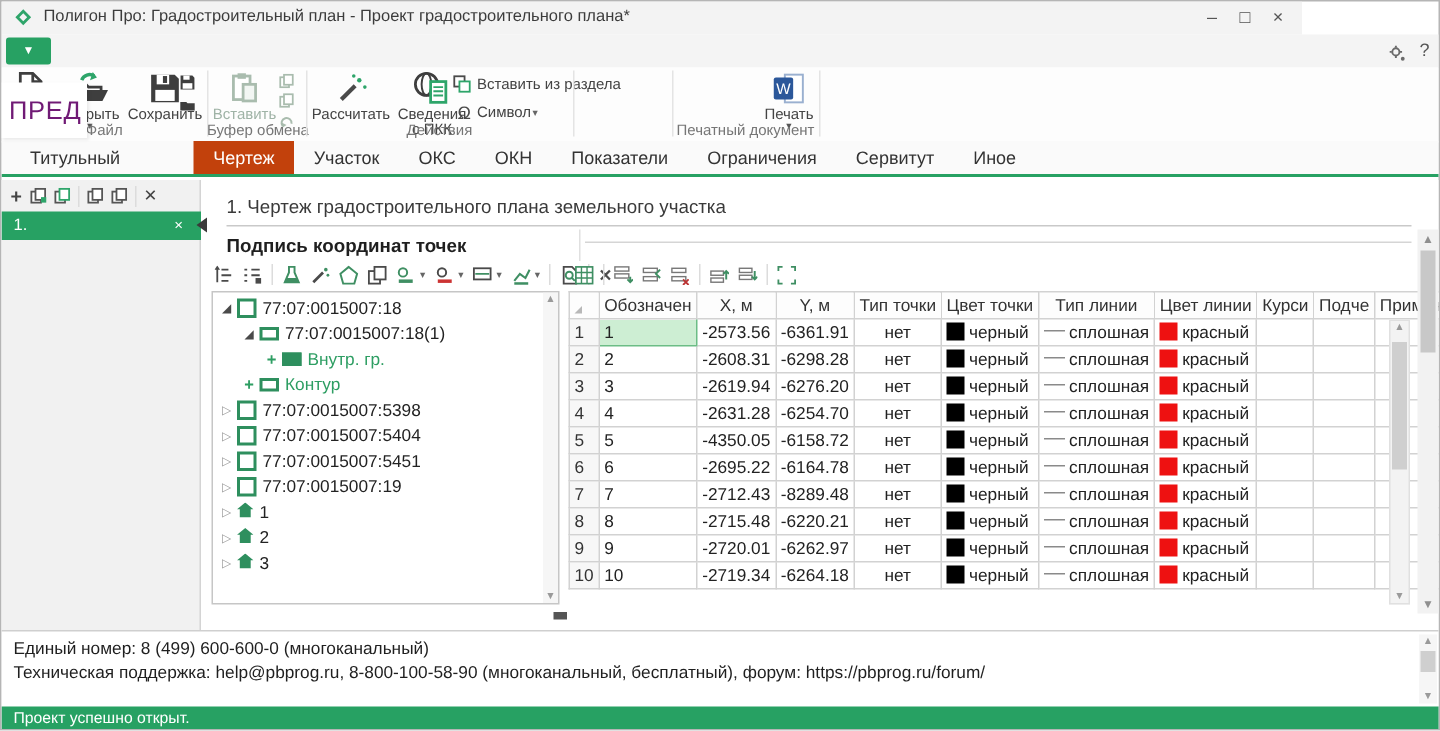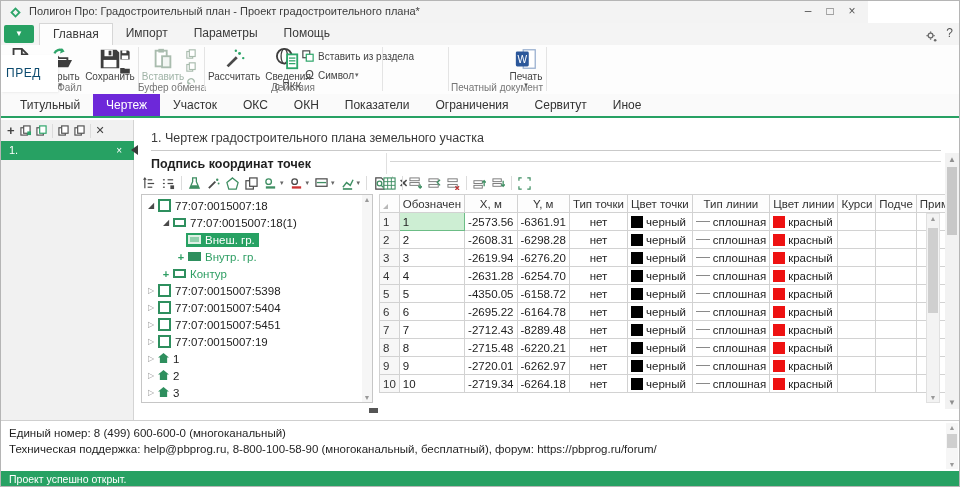--- a/index.html
+++ b/index.html
@@ -26,26 +26,26 @@
   .rsep{position:absolute;top:2px;height:44px;width:1px;background:#e4e4e4;}
   .rgname{position:absolute;bottom:1px;left:0;right:0;text-align:center;font-size:10px;color:#767676;white-space:nowrap;}
   .rbtn{position:absolute;text-align:center;font-size:10px;color:#444;}
   .rbtn .ric{height:24px;display:flex;align-items:center;justify-content:center;}
   .rbtn .rlabel{margin-top:1px;line-height:10px;white-space:nowrap;}
   .rbtn .rlabel.wrap{white-space:normal;}
   .rbtn .dd{font-size:7px;color:#555;line-height:6px;}
   .rbtn.disabled{color:#9fb3a6;}
   .rsmallrow{position:absolute;font-size:10px;color:#444;display:flex;align-items:center;gap:4px;white-space:nowrap;}
   .minicol{position:absolute;display:flex;flex-direction:column;gap:3px;align-items:center;}
-  .overlay-pred{position:absolute;left:0;top:54px;width:57px;height:37px;background:#fff;z-index:30;font-size:12px;color:#0c4a6e;line-height:37px;padding-left:5px;box-sizing:border-box;letter-spacing:.5px;box-shadow:1px 1px 2px rgba(0,0,0,.08);}
+  .overlay-pred{position:absolute;left:0;top:54px;width:57px;height:37px;background:#fff;z-index:30;font-size:17px;color:#701a75;line-height:37px;padding-left:5px;box-sizing:border-box;letter-spacing:.5px;box-shadow:1px 1px 2px rgba(0,0,0,.08);}
 
   
   .sectiontabs{position:absolute;left:0;top:93px;width:960px;height:24px;background:#fafafa;border-bottom:2px solid #27a163;box-sizing:border-box;display:flex;padding-left:6px;}
   .stab{padding:0 13px;line-height:22px;font-size:12px;color:#333;}
-  .stab.active{background:#6d28d9;color:#fff;}
+  .stab.active{background:#c2410c;color:#fff;margin-left:36px;}
 
   
   .content{position:absolute;left:0;top:119px;width:960px;height:300px;background:#fff;}
   .sidebar{position:absolute;left:0;top:0;width:133px;height:300px;background:#f1f1f1;border-right:1px solid #d4d4d4;box-sizing:border-box;}
   .sb-toolbar{position:absolute;left:0;top:0;width:133px;height:21px;display:flex;align-items:center;gap:5px;padding-left:6px;color:#444;}
   .sb-item{position:absolute;left:0;top:21px;width:133px;height:19px;background:#27a163;color:#fff;font-size:11px;line-height:19px;padding-left:8px;box-sizing:border-box;}
   .sb-item .x{position:absolute;right:12px;top:0;font-size:10px;}
   .collapse-handle{position:absolute;left:130px;top:25px;width:0;height:0;border-top:5px solid transparent;border-bottom:5px solid transparent;border-right:7px solid #3a3a3a;}
 
   .doc-title{position:absolute;left:150px;top:11px;font-size:12.5px;color:#3a3a3a;}
@@ -114,26 +114,20 @@
         </svg>
     </span>
     <span class="title">Полигон Про: Градостроительный план - Проект градостроительного плана*</span>
     <span class="winbtn" style="right:52px">–</span>
     <span class="winbtn" style="right:30px">□</span>
     <span class="winbtn" style="right:8px">×</span>
   </div>
 
   <div class="menubar">
     <div class="filebtn">▼</div>
-    <div class="menu-tabs">
-        <span class="menu-tab active">Главная</span>
-        <span class="menu-tab">Импорт</span>
-        <span class="menu-tab">Параметры</span>
-        <span class="menu-tab">Помощь</span>
-      </div>
     <span class="ribbonopts">
       <svg width="11" height="11" viewBox="0 0 12 12">
           <circle cx="5" cy="5" r="2.6" fill="none" stroke="#6a6a6a" stroke-width="1.4"></circle>
           <g stroke="#6a6a6a" stroke-width="1.4">
             <line x1="5" y1="0.5" x2="5" y2="2"></line>
             <line x1="5" y1="8" x2="5" y2="9.5"></line>
             <line x1="0.5" y1="5" x2="2" y2="5"></line>
             <line x1="8" y1="5" x2="9.5" y2="5"></line>
           </g>
           <circle cx="10" cy="10" r="1.4" fill="#6a6a6a"></circle>
@@ -456,27 +450,20 @@
             <span class="node">
               <span class="ic-checkbox"></span>
               <span>77:07:0015007:18</span>
             </span>
           </div>
           <div class="tree-row" style="padding-left: 19px;">
             <span class="expander open">◢</span>
             <span class="node">
               <span class="ic-rect"></span>
               <span>77:07:0015007:18(1)</span>
-            </span>
-          </div>
-          <div class="tree-row" style="padding-left: 34px;">
-            <span class="expander"></span>
-            <span class="node selected">
-              <span class="ic-rect-filled"></span>
-              <span>Внеш. гр.</span>
             </span>
           </div>
           <div class="tree-row" style="padding-left: 34px;">
             <span class="expander plus">+</span>
             <span class="node green">
               <span class="ic-rect-filled"></span>
               <span>Внутр. гр.</span>
             </span>
           </div>
           <div class="tree-row" style="padding-left: 19px;">

